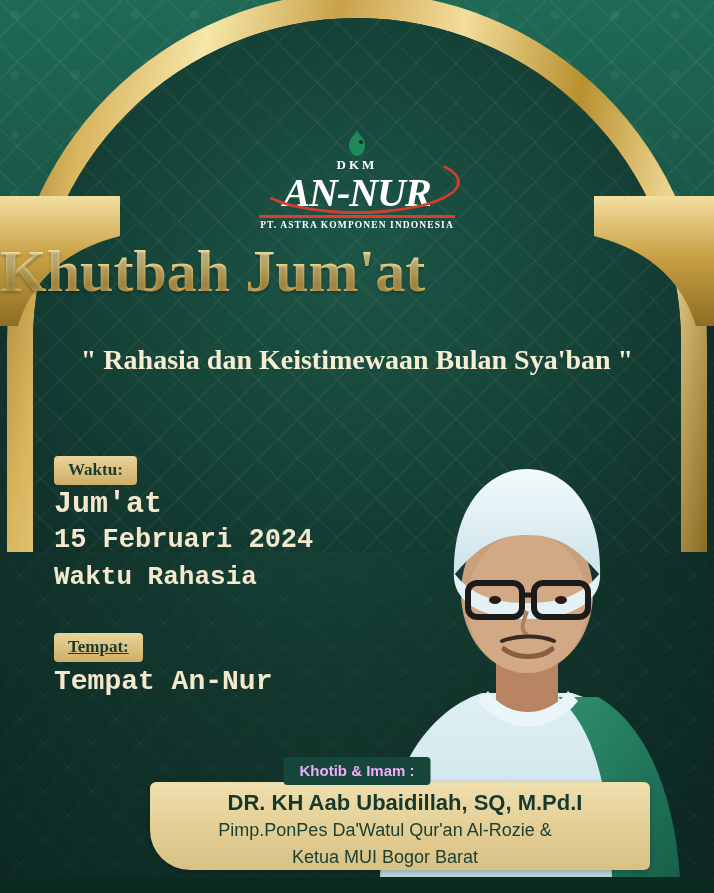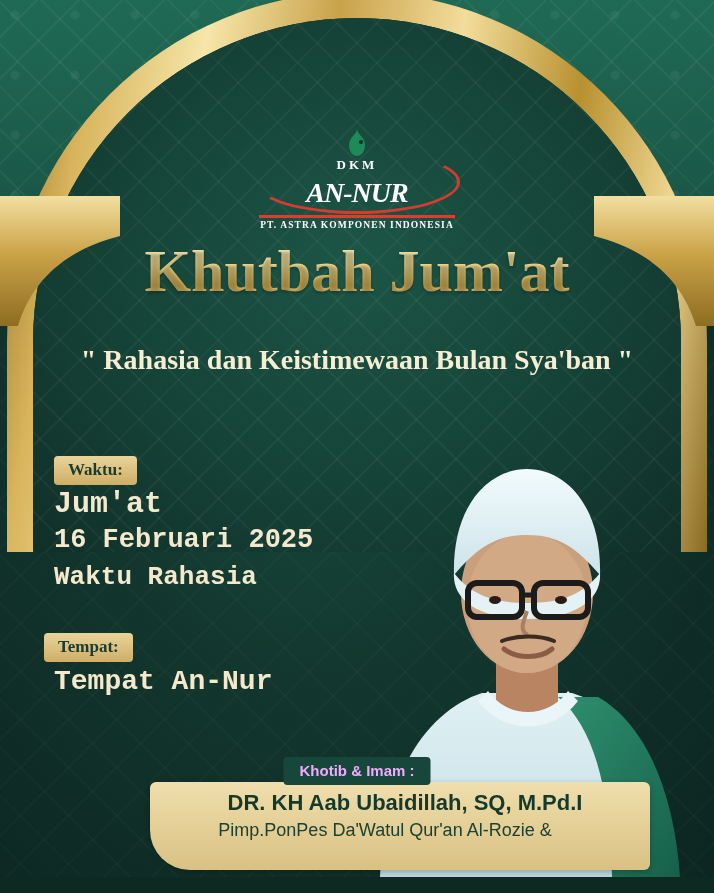--- a/index.html
+++ b/index.html
@@ -127,21 +127,21 @@
     color: #fff;
     font-size: 13px;
     letter-spacing: 3px;
     font-weight: bold;
     line-height: 14px;
   }
   .logo-main {
     font-family: "Liberation Serif", serif;
     font-weight: bold;
     font-style: italic;
-    font-size: 28px;
+    font-size: 40px;
     line-height: 42px;
     color: #fff;
     letter-spacing: -1px;
     position: relative;
   }
   .logo-underline {
     width: 196px;
     height: 3px;
     margin: 1px auto 2px;
     background: #e03b2f;
@@ -166,21 +166,20 @@
     border-left-color: transparent;
     opacity: 0.95;
   }
 
   
   .title {
     position: absolute;
     top: 237px;
     left: 0;
     width: 714px;
-    text-align: center;
     font-family: "Liberation Serif", serif;
     font-weight: bold;
     font-size: 60px;
     letter-spacing: 0px;
     background: linear-gradient(180deg, #fbf0c6 0%, #efd98f 40%, #d2ad51 70%, #f3e3ac 100%);
     -webkit-background-clip: text;
     background-clip: text;
     color: transparent;
     text-shadow: 0 2px 3px rgba(0,0,0,0.25);
     z-index: 7;
@@ -204,21 +203,21 @@
     background: linear-gradient(180deg, #e8d49a 0%, #cfae66 100%);
     color: #1a3b30;
     font-family: "Liberation Serif", serif;
     font-weight: bold;
     font-size: 17px;
     padding: 4px 14px 5px;
     border-radius: 4px;
     z-index: 8;
   }
   #pill-waktu { left: 54px; top: 456px; text-align: right; }
-  #pill-tempat { left: 44px; top: 633px; }
+  #pill-tempat { left: 54px; top: 633px; text-decoration: underline; }
 
   .info-line {
     position: absolute;
     left: 54px;
     font-family: Liberation Mono, monospace;
     font-weight: bold;
     color: #f4e9cd;
     z-index: 8;
     white-space: nowrap;
   }
@@ -317,21 +316,21 @@
     <div class="logo-underline"></div>
     <div class="logo-sub">PT. ASTRA KOMPONEN INDONESIA</div>
     <div class="logo-swoosh"></div>
   </div>
 
   <div class="title">Khutbah Jum'at</div>
   <div class="subtitle">" Rahasia dan Keistimewaan Bulan Sya'ban "</div>
 
   <div class="label-pill" id="pill-waktu">Waktu:</div>
   <div class="info-line" id="waktu-1">Jum'at</div>
-  <div class="info-line" id="waktu-2">16 Februari 2025</div>
+  <div class="info-line" id="waktu-2">15 Februari 2024</div>
   <div class="info-line" id="waktu-3">Waktu Rahasia</div>
 
   <div class="label-pill" id="pill-tempat">Tempat:</div>
   <div class="info-line" id="tempat-1">Tempat An-Nur</div>
 
   <svg class="photo" viewBox="0 0 330 480">
     <defs>
       <linearGradient id="robe" x1="0" y1="0" x2="0" y2="1">
         <stop offset="0%" stop-color="#dff0f3"></stop>
         <stop offset="60%" stop-color="#cfe6ec"></stop>
@@ -371,14 +370,15 @@
     <path d="M165 214 C160 228, 158 234, 166 238" fill="none" stroke="#a9805e" stroke-width="4"></path>
     <path d="M142 252 C155 262, 178 262, 190 252" fill="none" stroke="#8d5a44" stroke-width="5" stroke-linecap="round"></path>
 
     <path d="M140 244 C155 238, 178 238, 192 244" fill="none" stroke="#3b2a20" stroke-width="4" stroke-linecap="round"></path>
   </svg>
 
   <div class="banner"></div>
   <div class="khotib-pill">Khotib &amp; Imam :</div>
   <div class="banner-name">DR. KH Aab Ubaidillah, SQ, M.Pd.I</div>
   <div class="banner-l1">Pimp.PonPes Da'Watul Qur'an Al-Rozie &amp;</div>
+  <div class="banner-l2">Ketua MUI Bogor Barat</div>
 
 </div>
 
 </body></html>

